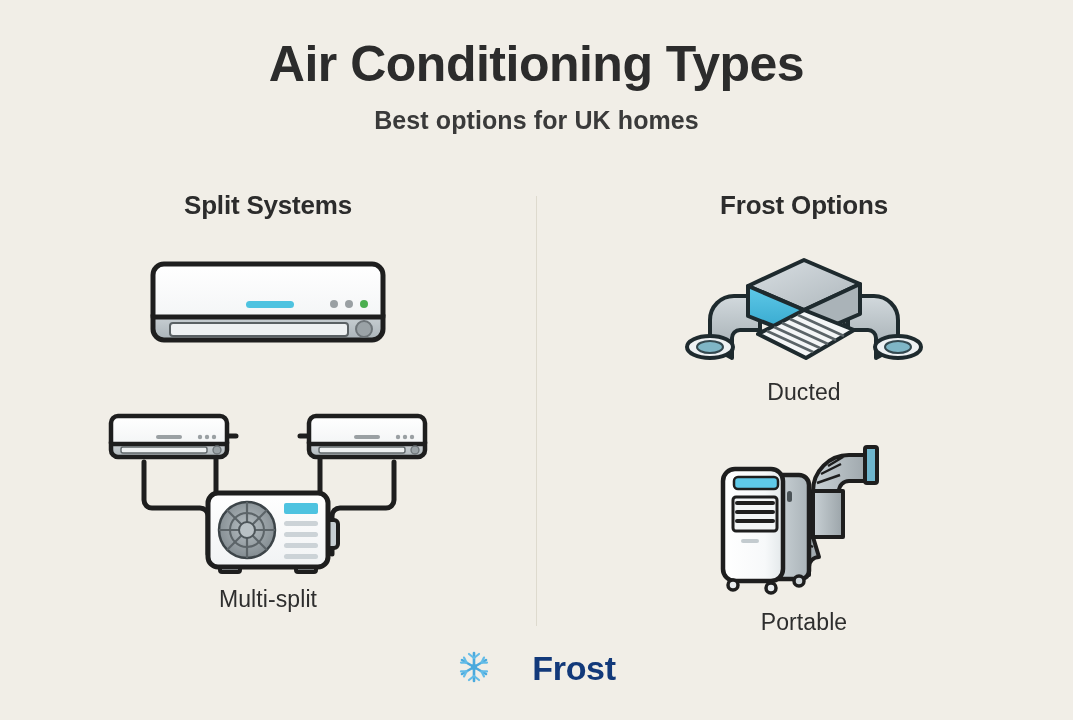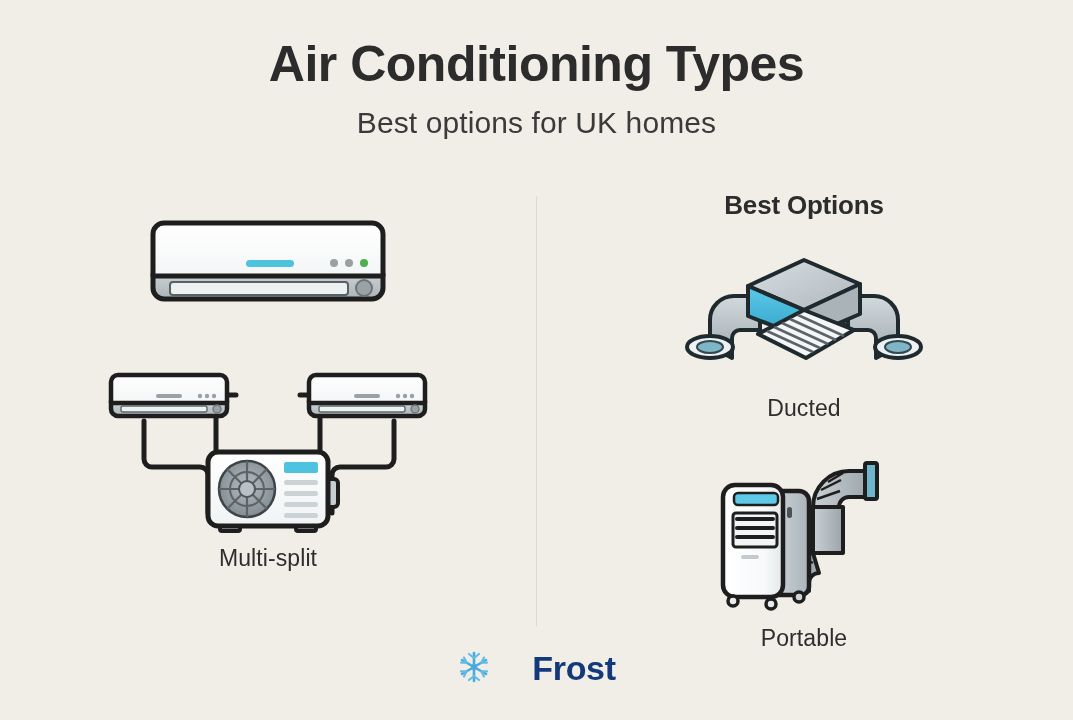--- a/index.html
+++ b/index.html
@@ -17,22 +17,22 @@
   
   .header { text-align:center; padding-top:38px; }
   .title {
     font-size:50px;
     font-weight:bold;
     letter-spacing:-0.5px;
     color:#2c2c2c;
     line-height:1.05;
   }
   .subtitle {
-    font-size:30px;
-    font-weight:normal;
+    font-size:25px;
+    font-weight:bold;
     color:#3a3a3a;
     margin-top:15px;
     letter-spacing:0.1px;
   }
 
   
   .divider {
     position:absolute;
     left:536px;
     top:196px;
@@ -64,21 +64,21 @@
     color:#2e2e2e;
     margin-top:6px;
     letter-spacing:0.1px;
   }
 
   .item-1 .art { height:128px; }
   .item-2 .art { height:175px; }
 
   .col-left .item-1 { margin-top:14px; }
   .col-left .item-2 { margin-top:32px; }
-  .col-right .item-1 { margin-top:14px;gap:16px; }
+  .col-right .item-1 { margin-top:14px; }
   .col-right .item-2 { margin-top:22px; }
 
   
   .brand {
     position:absolute;
     left:0; right:0;
     bottom:18px;
     display:flex;
     align-items:center;
     justify-content:center;
@@ -100,20 +100,21 @@
   <div class="header">
     <div class="title">Air Conditioning Types</div>
     <div class="subtitle">Best options for UK homes</div>
   </div>
 
   <div class="divider"></div>
 
   <div class="columns">
 
     <div class="column col-left">
+      <div class="col-heading">Split Systems</div>
 
       <div class="item item-1">
         <div class="art">
           <svg width="240" height="100" viewBox="0 0 240 100" xmlns="http://www.w3.org/2000/svg">
             <defs>
               <linearGradient id="wmBody" x1="0" y1="0" x2="0" y2="1">
                 <stop offset="0%" stop-color="#ffffff"></stop>
                 <stop offset="100%" stop-color="#f2f4f5"></stop>
               </linearGradient>
               <linearGradient id="wmVent" x1="0" y1="0" x2="0" y2="1">
@@ -208,21 +209,21 @@
             <rect x="176" y="124" width="34" height="5" rx="2.5" fill="#ccd3d7"></rect>
             <rect x="176" y="135" width="34" height="5" rx="2.5" fill="#ccd3d7"></rect>
             <rect x="176" y="146" width="34" height="5" rx="2.5" fill="#ccd3d7"></rect>
           </svg>
         </div>
         <div class="item-label">Multi-split</div>
       </div>
     </div>
 
     <div class="column col-right">
-      <div class="col-heading">Best Options</div>
+      <div class="col-heading">Frost Options</div>
 
       <div class="item item-1">
         <div class="art">
           <svg width="260" height="110" viewBox="0 0 260 110" xmlns="http://www.w3.org/2000/svg">
             <defs>
               <linearGradient id="ductG" x1="0" y1="0" x2="0" y2="1">
                 <stop offset="0%" stop-color="#d2d9dd"></stop>
                 <stop offset="100%" stop-color="#9fa9ae"></stop>
               </linearGradient>
               <linearGradient id="boxFront" x1="0" y1="0" x2="0" y2="1">

